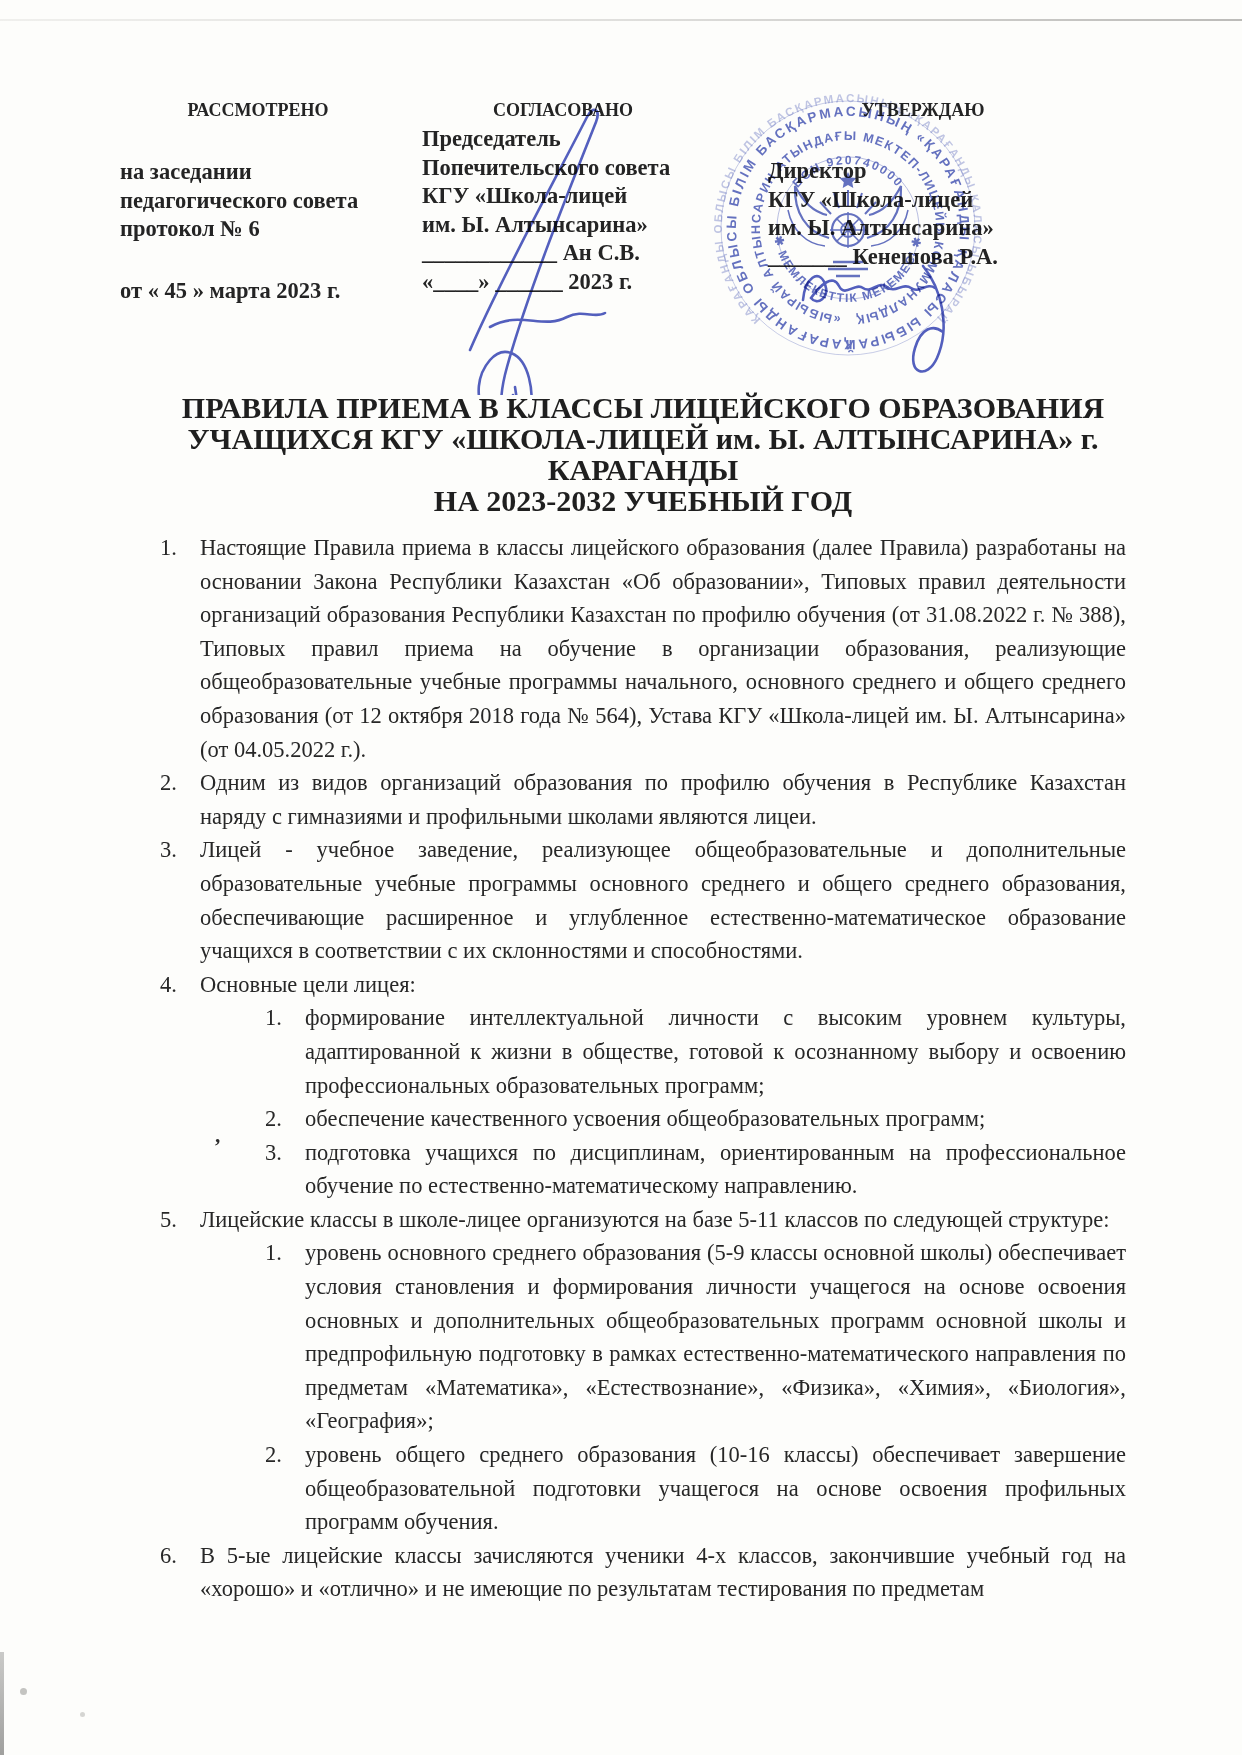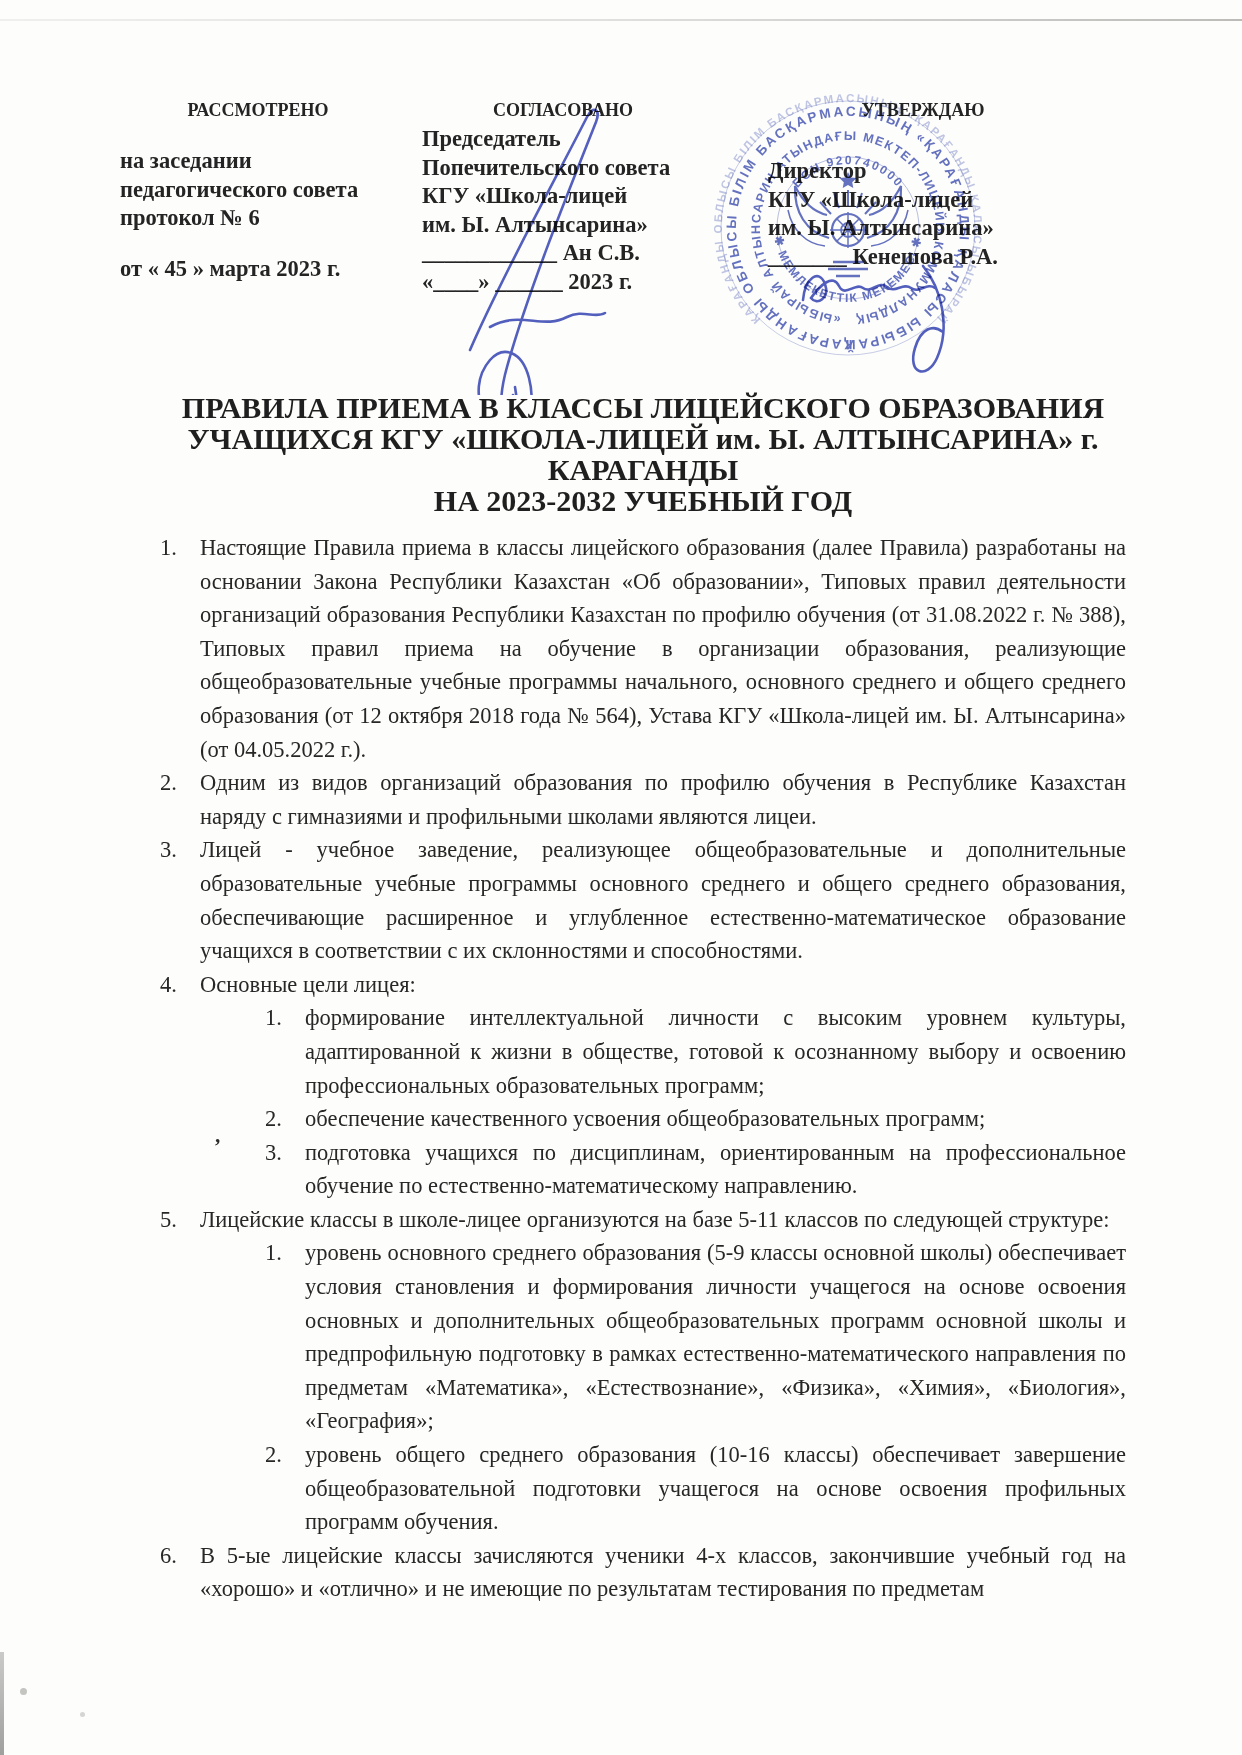--- a/index.html
+++ b/index.html
@@ -14,21 +14,21 @@
   .scan-left-edge { position:absolute; left:0; top:1652px; width:4px; height:110px;
     background:linear-gradient(180deg, rgba(70,70,68,.28), rgba(40,40,38,.45)); }
   .scan-speck-1 { position:absolute; left:214px; top:1134px; font-weight:bold; font-size:21px; color:#2c2c2c; }
   .scan-speck-2 { position:absolute; left:20px; top:1688px; width:7px; height:7px; border-radius:50%; background:rgba(90,90,86,.35); }
   .scan-speck-3 { position:absolute; left:80px; top:1712px; width:5px; height:5px; border-radius:50%; background:rgba(110,110,104,.28); }
 
   
   .hcol { position:absolute; top:96px; font-weight:bold; font-size:22.5px; }
   .hcol .hc-title { font-size:18px; text-align:center; height:29px; line-height:29px; }
   .hline { height:28.5px; line-height:28.5px; white-space:nowrap; }
-  .gap1 { margin-top:22px; }
+  .gap1 { margin-top:33px; }
   .col-reviewed { left:120px; width:276px; }
   .col-agreed   { left:422px; width:282px; }
   .col-approved { left:768px; width:310px; }
 
   
   .stamp { position:absolute; left:698px; top:78px; opacity:.82;
     filter:blur(0.4px); mix-blend-mode:multiply; }
   .sig { position:absolute; mix-blend-mode:multiply; filter:blur(0.2px); }
   .sig-agreed { left:415px; top:95px; }
   .sig-approved { left:775px; top:230px; }

